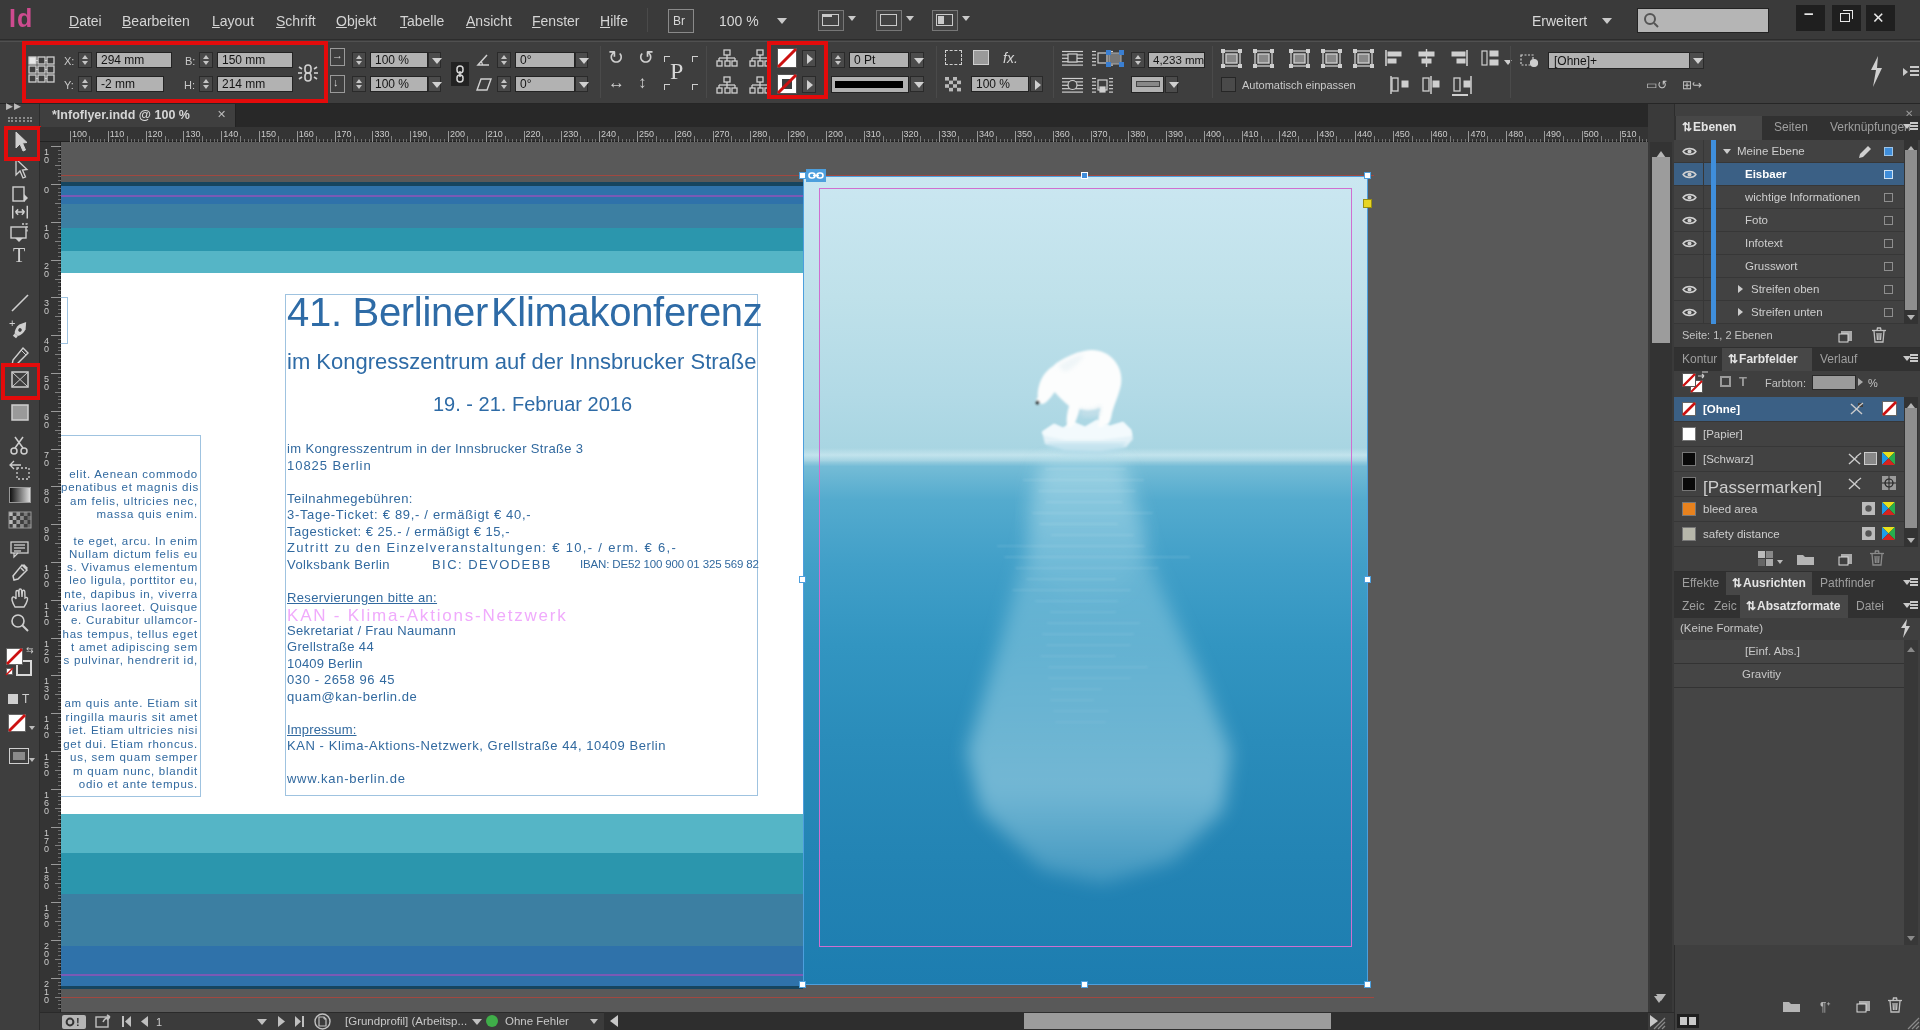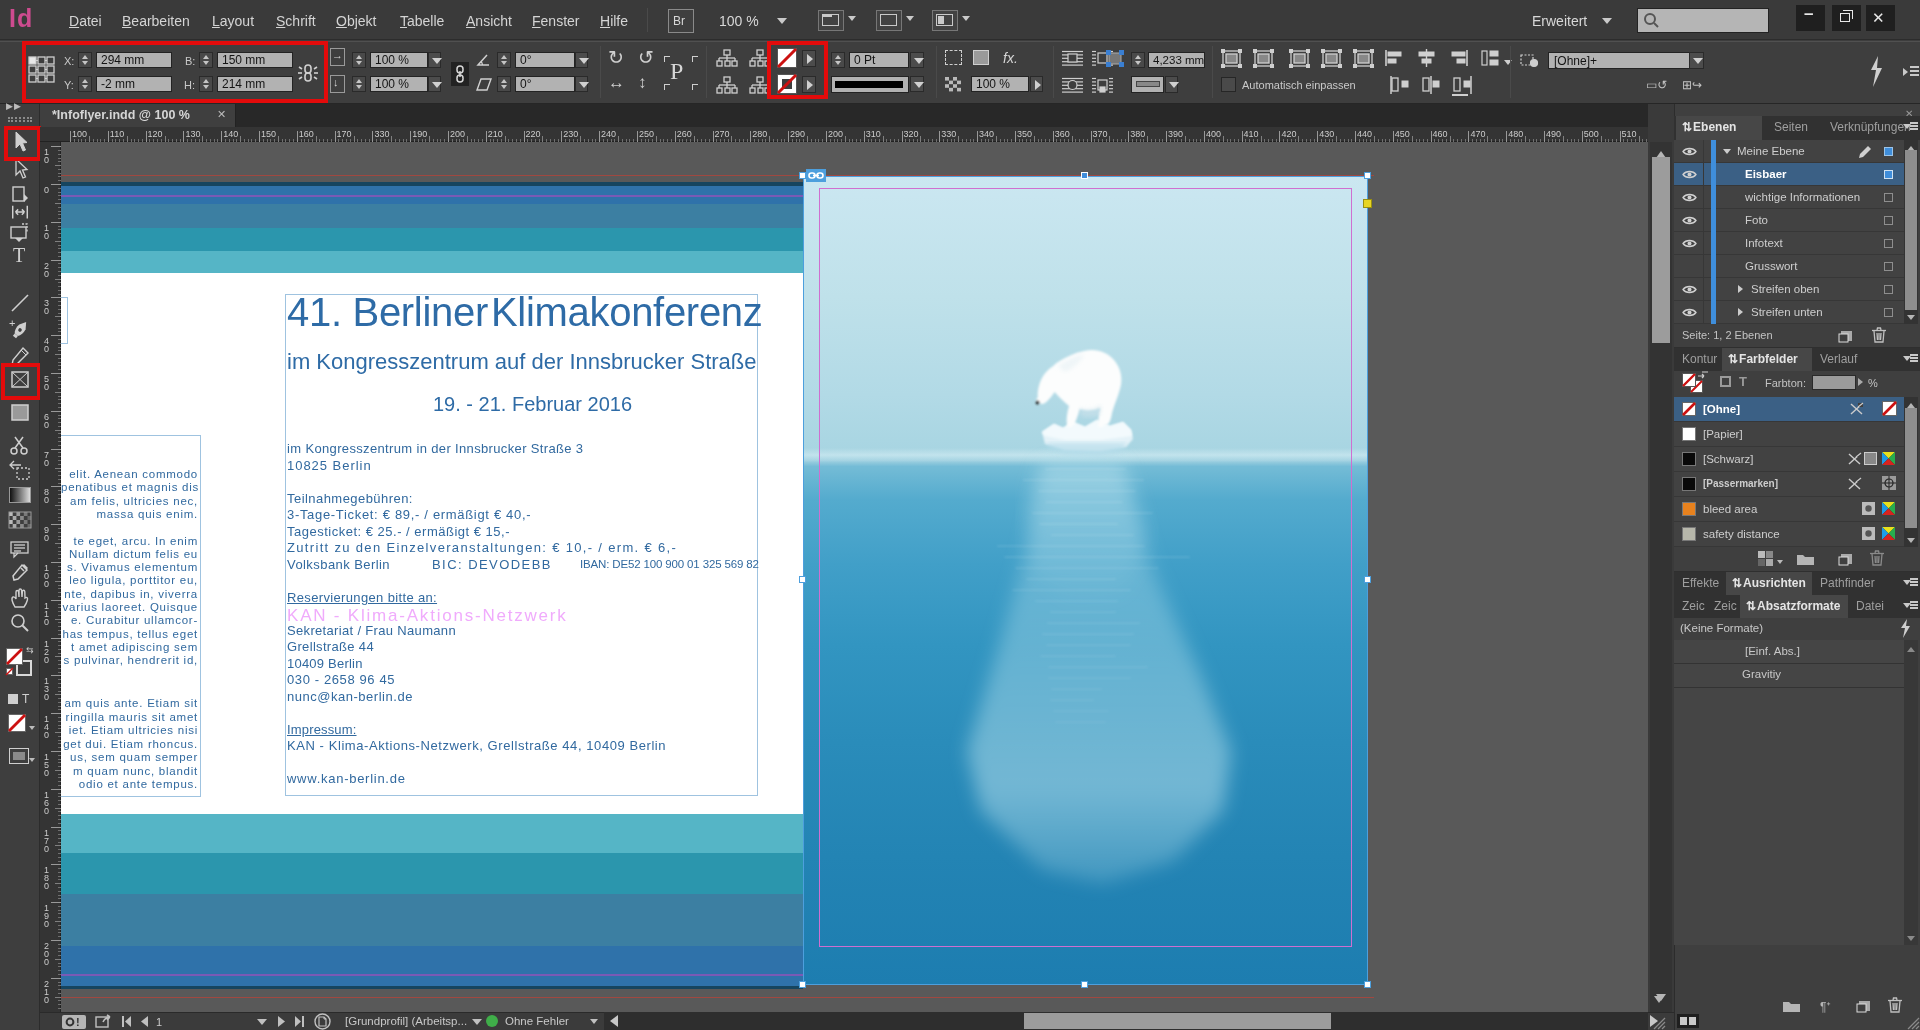--- a/index.html
+++ b/index.html
@@ -80,21 +80,21 @@
     <line x1="17" y1="22.5" x2="19" y2="22.5" stroke="#cfcfcf"></line>
   </svg>
 <div class="lbl" style="left:64px;top:55px">X:</div>
 <div class="spin" style="left:78px;top:52px;height:16px"></div>
 <div class="inp" style="left:96px;top:52px;width:76px;height:16px;font-size:12px">294 mm</div>
 <div class="lbl" style="left:185px;top:55px">B:</div>
 <div class="spin" style="left:199px;top:52px;height:16px"></div>
 <div class="inp" style="left:217px;top:52px;width:76px;height:16px;font-size:12px">150 mm</div>
 <div class="lbl" style="left:64px;top:79px">Y:</div>
 <div class="spin" style="left:78px;top:76px;height:16px"></div>
-<div class="inp" style="left:96px;top:76px;width:76px;height:16px;font-size:12px">-2 mm</div>
+<div class="inp" style="left:96px;top:76px;width:68px;height:16px;font-size:12px">-2 mm</div>
 <div class="lbl" style="left:184px;top:79px">H:</div>
 <div class="spin" style="left:199px;top:76px;height:16px"></div>
 <div class="inp" style="left:217px;top:76px;width:76px;height:16px;font-size:12px">214 mm</div>
 <svg style="left:297px;top:62px" width="22" height="22" viewBox="0 0 22 22">
     <g stroke="#d0d0d0" stroke-width="1.6" fill="none">
       <rect x="8" y="3" width="6" height="8" rx="3"></rect>
       <rect x="8" y="11" width="6" height="8" rx="3"></rect>
       <line x1="2" y1="5" x2="5" y2="7"></line>
       <line x1="1" y1="11" x2="5" y2="11"></line>
       <line x1="2" y1="17" x2="5" y2="15"></line>
@@ -1299,21 +1299,21 @@
     <div class="tx" style="left:226px;top:348.5px;font-size:13px;letter-spacing:0.45px;color:#31699f">Teilnahmegebühren:</div>
     <div class="tx" style="left:226px;top:365.0px;font-size:13px;letter-spacing:0.68px;color:#31699f">3-Tage-Ticket: € 89,- / ermäßigt € 40,-</div>
     <div class="tx" style="left:226px;top:381.5px;font-size:13px;letter-spacing:0.5px;color:#31699f">Tagesticket: € 25.- / ermäßigt € 15,-</div>
     <div class="tx" style="left:226px;top:398.0px;font-size:13px;letter-spacing:1.33px;color:#31699f">Zutritt zu den Einzelveranstaltungen: € 10,- / erm. € 6,-</div>
     <div class="tx" style="left:226px;top:447.5px;font-size:13px;letter-spacing:0.35px;text-decoration:underline;color:#31699f">Reservierungen bitte an:</div>
     <div class="tx" style="left:226px;top:464.0px;font-size:17px;letter-spacing:1.79px;color:#f0abfc">KAN - Klima-Aktions-Netzwerk</div>
     <div class="tx" style="left:226px;top:480.5px;font-size:13px;letter-spacing:0.33px;color:#31699f">Sekretariat / Frau Naumann</div>
     <div class="tx" style="left:226px;top:497.0px;font-size:13px;letter-spacing:0.33px;color:#31699f">Grellstraße 44</div>
     <div class="tx" style="left:226px;top:513.5px;font-size:13px;letter-spacing:0.22px;color:#31699f">10409 Berlin</div>
     <div class="tx" style="left:226px;top:530.0px;font-size:13px;letter-spacing:0.61px;color:#31699f">030 - 2658 96 45</div>
-    <div class="tx" style="left:226px;top:546.5px;font-size:13px;letter-spacing:0.52px;color:#31699f">nunc@kan-berlin.de</div>
+    <div class="tx" style="left:226px;top:546.5px;font-size:13px;letter-spacing:0.52px;color:#31699f">quam@kan-berlin.de</div>
     <div class="tx" style="left:226px;top:579.5px;font-size:13px;letter-spacing:0.16px;text-decoration:underline;color:#31699f">Impressum:</div>
     <div class="tx" style="left:226px;top:596.0px;font-size:13px;letter-spacing:0.57px;color:#31699f">KAN - Klima-Aktions-Netzwerk, Grellstraße 44, 10409 Berlin</div>
     <div class="tx" style="left:226px;top:629.0px;font-size:13px;letter-spacing:0.73px;color:#31699f">www.kan-berlin.de</div>
     <div class="tx" style="left:226px;top:414.5px;font-size:13px;letter-spacing:0.43px;color:#31699f">Volksbank Berlin</div>
     <div class="tx" style="left:371px;top:414.5px;font-size:13px;letter-spacing:1.45px;color:#31699f">BIC: DEVODEBB</div>
     <div class="tx" style="left:519px;top:415.5px;font-size:11.5px;letter-spacing:-0.15px;color:#31699f">IBAN: DE52 100 900 01 325 569 82</div>
     <div class="a" style="left:0;top:293px;width:140px;height:362px;border:1px solid #9fc3e0;border-left:none"></div>
     <div class="tx" style="left:0;top:326.0px;width:137px;text-align:right;font-size:11.5px;letter-spacing:0.75px;color:#31699f">elit. Aenean commodo</div>
     <div class="tx" style="left:0;top:339.3px;width:137px;text-align:right;font-size:11.5px;letter-spacing:0.75px;color:#31699f">penatibus et magnis dis</div>
     <div class="tx" style="left:0;top:352.6px;width:137px;text-align:right;font-size:11.5px;letter-spacing:0.75px;color:#31699f">am felis, ultricies nec,</div>
@@ -1635,21 +1635,21 @@
 <div class="a" style="left:1864px;top:452px;width:13px;height:13px;background:#888;border:1px solid #ccc"></div>
 <svg style="left:1882px;top:452px" width="13" height="13" viewBox="0 0 13 13">
     <rect width="13" height="13" fill="#222"></rect>
     <polygon points="0,0 13,0 6.5,6.5" fill="#e8e11c"></polygon>
     <polygon points="0,0 0,13 6.5,6.5" fill="#1c9ce8"></polygon>
     <polygon points="13,0 13,13 6.5,6.5" fill="#27ae4e"></polygon>
     <polygon points="0,13 13,13 6.5,6.5" fill="#d8231f"></polygon>
   </svg>
 <div class="a" style="left:1674px;top:472px;width:230px;height:25px;background:#424242;border-bottom:1px solid #373737"></div>
 <div class="a" style="left:1682px;top:477px;width:14px;height:14px;background:#090909;border:1px solid #777"></div>
-<div class="tx" style="left:1703px;top:478px;font-size:10px;font-weight:bold;color:#cecece">[Passermarken]</div>
+<div class="tx" style="left:1703px;top:478px;font-size:17px;font-weight:normal;color:#cecece">[Passermarken]</div>
 <svg style="left:1848px;top:478px" width="13" height="12" viewBox="0 0 13 12">
     <g stroke="#ccc" stroke-width="1.4">
       <line x1="1" y1="1" x2="12" y2="11"></line>
       <line x1="12" y1="1" x2="1" y2="11"></line>
     </g>
     <rect x="8" y="0" width="5" height="4" fill="#3f3f3f"></rect>
     <path d="M8 4 L13 0" stroke="#ccc" stroke-width="1.2"></path>
   </svg>
 <svg style="left:1882px;top:476px" width="14" height="14" viewBox="0 0 14 14">
     <rect x="0" y="0" width="14" height="14" fill="#9a9a9a"></rect>

